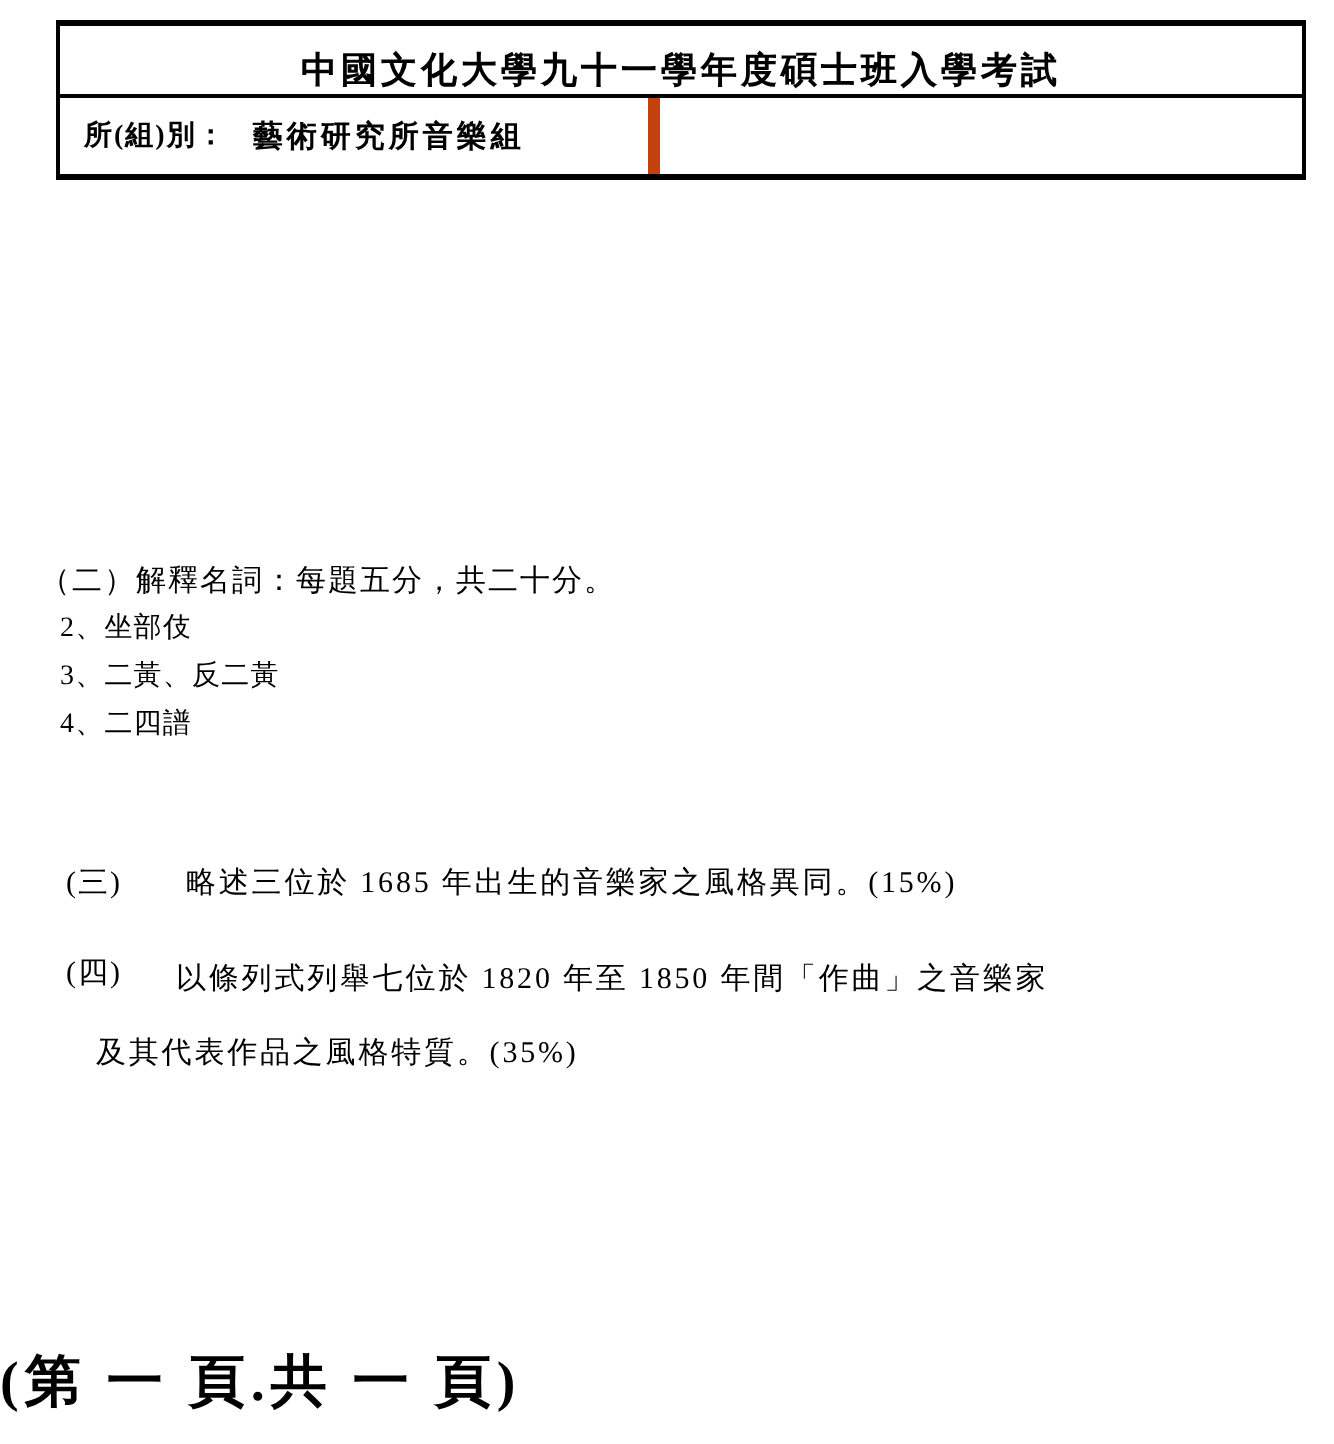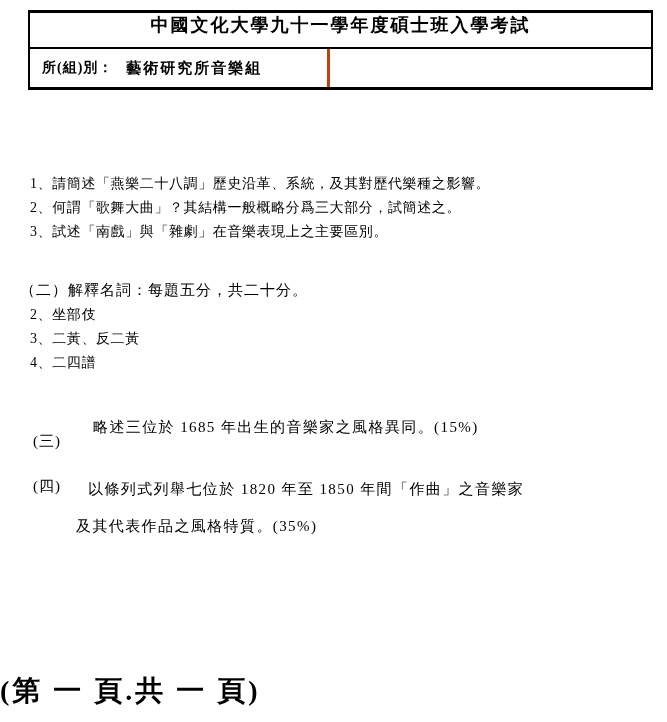--- a/index.html
+++ b/index.html
@@ -13,26 +13,26 @@
     overflow:hidden;
   }
   
   .header-table {
     position:absolute; left:28px; top:10px; width:625px;
     border:2px solid #000; border-top-width:3px; border-bottom-width:3px;
     background:#fff;
   }
   .title-row {
     height:36px; border-bottom:2px solid #000;
-    display:flex; align-items:flex-start; justify-content:center;
+    display:flex; align-items:flex-end; justify-content:center;
     font-size:18px; font-weight:bold; letter-spacing:2px;
   }
   .info-row { display:flex; height:38px; }
   .cell { display:flex; align-items:center; }
-  .cell-left { width:300px; border-right:3px solid #c2410c; padding-left:12px; gap:13px; }
+  .cell-left { width:300px; border-right:6px solid #c2410c; padding-left:12px; gap:13px; }
   .cell-right { flex:1; padding-left:12px; gap:15px; }
   .cell .lbl { font-size:14px; font-weight:bold; letter-spacing:1px; white-space:nowrap; }
   .cell .val { font-size:15px; font-weight:bold; letter-spacing:2px; white-space:nowrap;text-align:right; }
   .cell-right .val { font-size:16px; letter-spacing:9px; }
   
   .abs { position:absolute; white-space:nowrap; }
   .sec-heading { font-size:15px; letter-spacing:1px; }
   .qlist div { height:24px; line-height:24px; font-size:14px; letter-spacing:0.6px; }
   .sec-label { font-size:15px; letter-spacing:1px; }
   .sec-text { font-size:15px; letter-spacing:1.4px; }
@@ -53,36 +53,31 @@
     </div>
     <div class="info-row">
       <div class="cell cell-left">
         <span class="lbl">所(組)別：</span>
         <span class="val">藝術研究所音樂組</span>
       </div>
     </div>
   </div>
 
 
-  <div class="abs qlist" style="left:30px; top:172px;">
-    <div>1、請簡述「燕樂二十八調」歷史沿革、系統，及其對歷代樂種之影響。</div>
-    <div>2、何謂「歌舞大曲」？其結構一般概略分爲三大部分，試簡述之。</div>
-    <div>3、試述「南戲」與「雜劇」在音樂表現上之主要區別。</div>
-  </div>
 
   <div class="abs sec-heading" style="left:20px; top:261px;margin-top:20px;">（二）解釋名詞：每題五分，共二十分。</div>
 
   <div class="abs qlist" style="left:30px; top:303px;">
     <div>2、坐部伎</div>
     <div>3、二黃、反二黃</div>
     <div>4、二四譜</div>
   </div>
 
   <div class="abs sec-label" style="left:33px; top:432px;">(三)</div>
-  <div class="abs sec-text" style="left:93px; top:418px;">略述三位於 1685 年出生的音樂家之風格異同。(15%)</div>
+  <div class="abs sec-text" style="left:93px; top:432px;">略述三位於 1685 年出生的音樂家之風格異同。(15%)</div>
 
   <div class="abs sec-label" style="left:33px; top:477px;">(四)</div>
   <div class="abs sec-text" style="left:88px; top:480px;">以條列式列舉七位於 1820 年至 1850 年間「作曲」之音樂家</div>
-  <div class="abs sec-text" style="left:76px; top:517px;">及其代表作品之風格特質。(35%)</div>
+  <div class="abs sec-text" style="left:48px; top:517px;">及其代表作品之風格特質。(35%)</div>
 
   <div class="page-footer">(第 一 頁.共 一 頁)</div>
 
 </div>
 
 </body></html>

